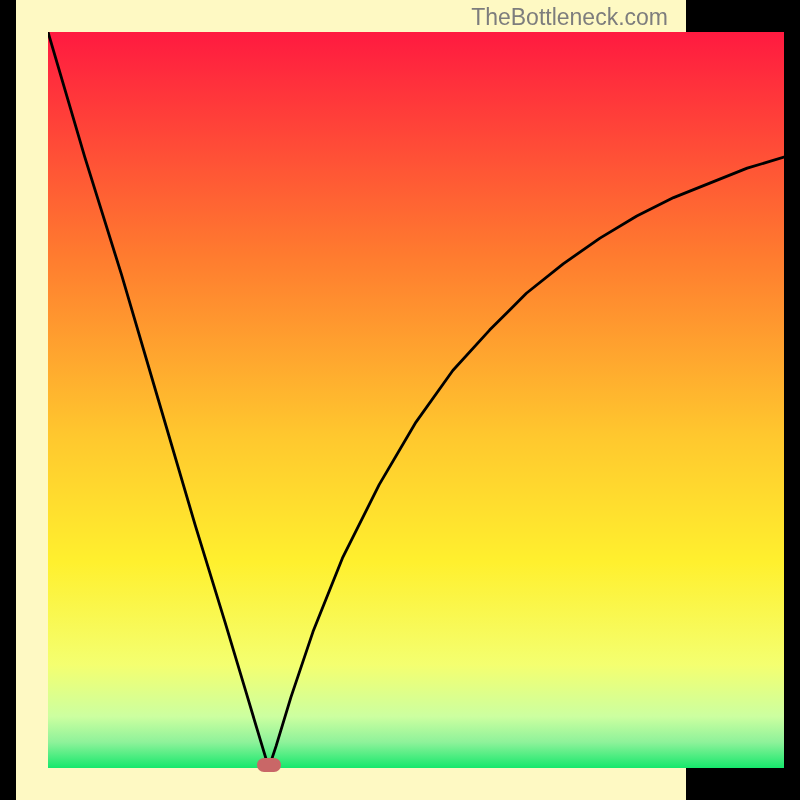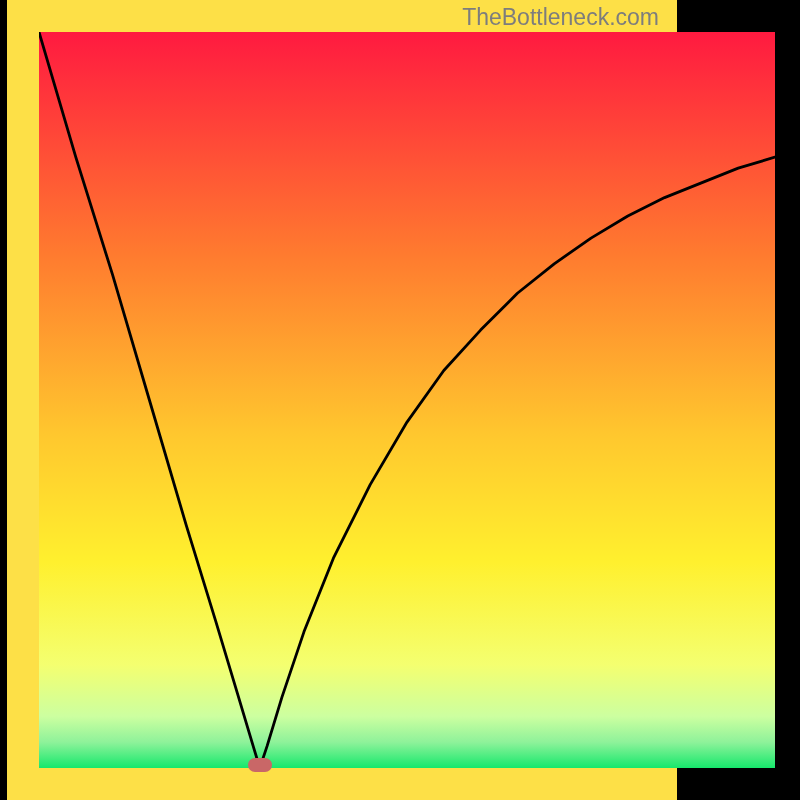--- a/index.html
+++ b/index.html
@@ -7,24 +7,24 @@
     padding: 0;
     width: 800px;
     height: 800px;
     background: #000;
     font-family: Arial, Helvetica, sans-serif;
     overflow: hidden;
   }
   .frame {
     position: absolute;
     top: 0;
-    left: 7px;
+    left: 16px;
     width: 670px;
     height: 800px;
-    background: #fde047;
+    background: #fef9c3;
   }
   .plot {
     position: absolute;
     top: 32px;
     left: 32px;
     width: 736px;
     height: 736px;
   }
   .plot svg {
     display: block;

